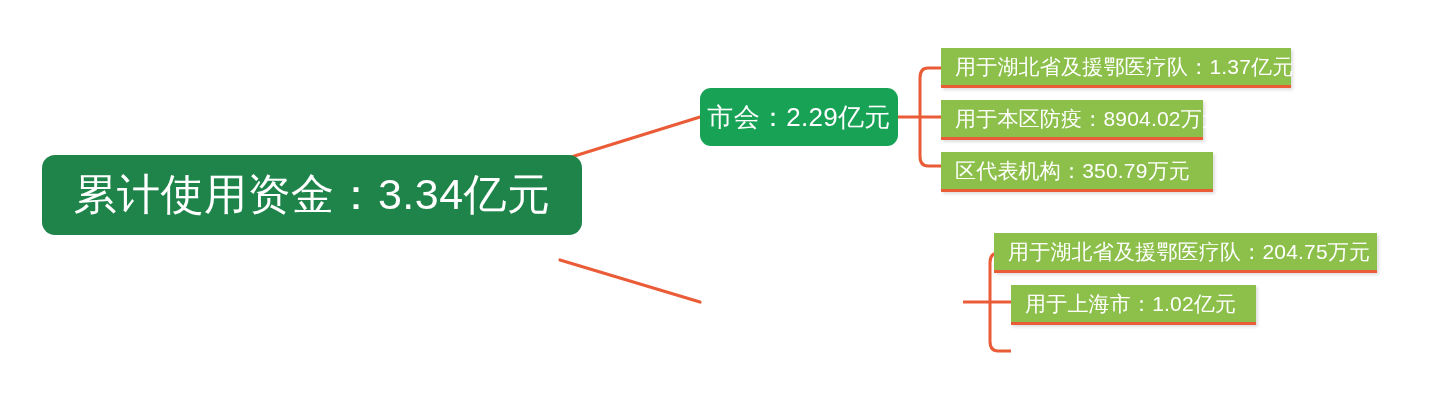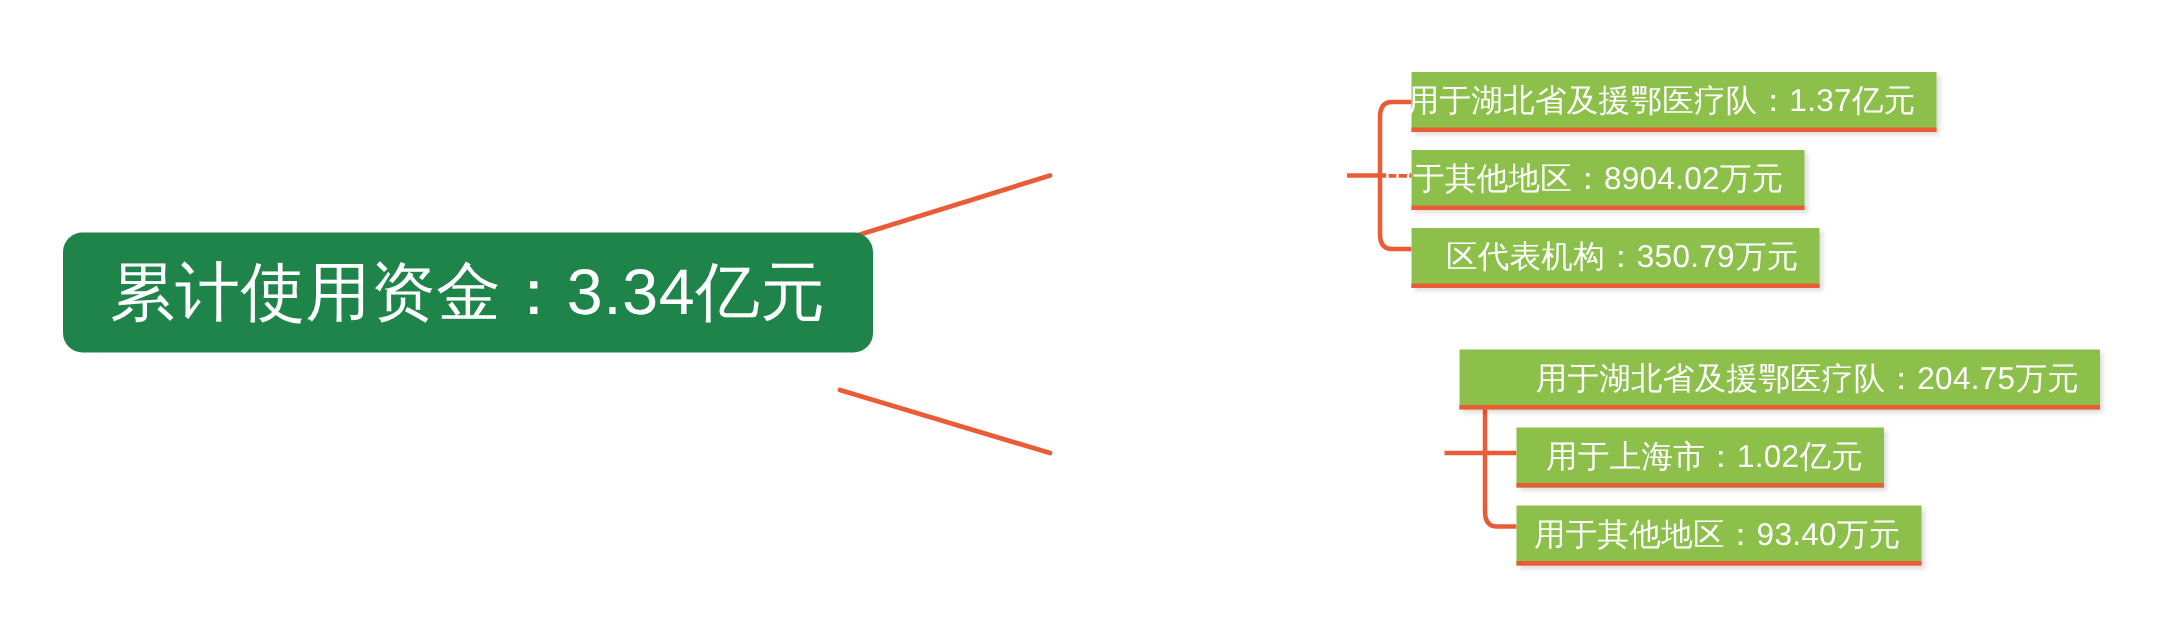--- a/index.html
+++ b/index.html
@@ -70,30 +70,30 @@
   }
 
   
   .node-leaf {
     background: #8cc04b;
     border-bottom: 3px solid #ea5c37;
     border-radius: 0;
     font-size: 21px;
     height: 40px;
     padding: 0 14px;
-    justify-content: flex-end;
+    justify-content: flex-start;
     box-shadow: 2px 2px 3px rgba(0,0,0,0.13);
     letter-spacing: 0.2px;
   }
 
   .leaf-a1 { left: 941px;  top: 48px;  width: 350px; }
   .leaf-a2 { left: 941px;  top: 100px; width: 262px; }
   .leaf-a3 { left: 941px;  top: 152px; width: 272px; }
 
-  .leaf-b1 { left: 973px; top: 233px; width: 427px; }
+  .leaf-b1 { left: 994px; top: 233px; width: 383px; }
   .leaf-b2 { left: 1011px; top: 285px; width: 245px; }
   .leaf-b3 { left: 1011px; top: 337px; width: 270px; }
 </style>
 </head>
 <body>
 
 <div id="canvas">
 
   <svg id="connectors" viewBox="0 0 1440 419" width="1440" height="419" xmlns="http://www.w3.org/2000/svg">
 
@@ -107,35 +107,35 @@
 
     <path d="M 963 302 L 990 302" fill="none" stroke="#ea5c37" stroke-width="3"></path>
     <path d="M 1011 253 L 998 253 Q 990 253 990 263 L 990 341 Q 990 351 998 351 L 1011 351" fill="none" stroke="#ea5c37" stroke-width="3"></path>
     <path d="M 990 302 L 1011 302" fill="none" stroke="#ea5c37" stroke-width="3"></path>
   </svg>
 
   <div class="node node-root">
     <span>累计使用资金：3.34亿元</span>
   </div>
 
+  <div class="node node-branch node-branch-1">
+    <span>市会：2.29亿元</span>
+  </div>
 
   <div class="node node-leaf leaf-a1">
     <span>用于湖北省及援鄂医疗队：1.37亿元</span>
   </div>
   <div class="node node-leaf leaf-a2">
-    <span>用于其他地区：8904.02万元</span>
+    <span>用于本区防疫：8904.02万元</span>
   </div>
   <div class="node node-leaf leaf-a3">
     <span>区代表机构：350.79万元</span>
   </div>
 
 
   <div class="node node-leaf leaf-b1">
     <span>用于湖北省及援鄂医疗队：204.75万元</span>
   </div>
   <div class="node node-leaf leaf-b2">
     <span>用于上海市：1.02亿元</span>
   </div>
-  <div class="node node-leaf leaf-b3">
-    <span>用于其他地区：93.40万元</span>
-  </div>
 
 </div>
 
 </body></html>

